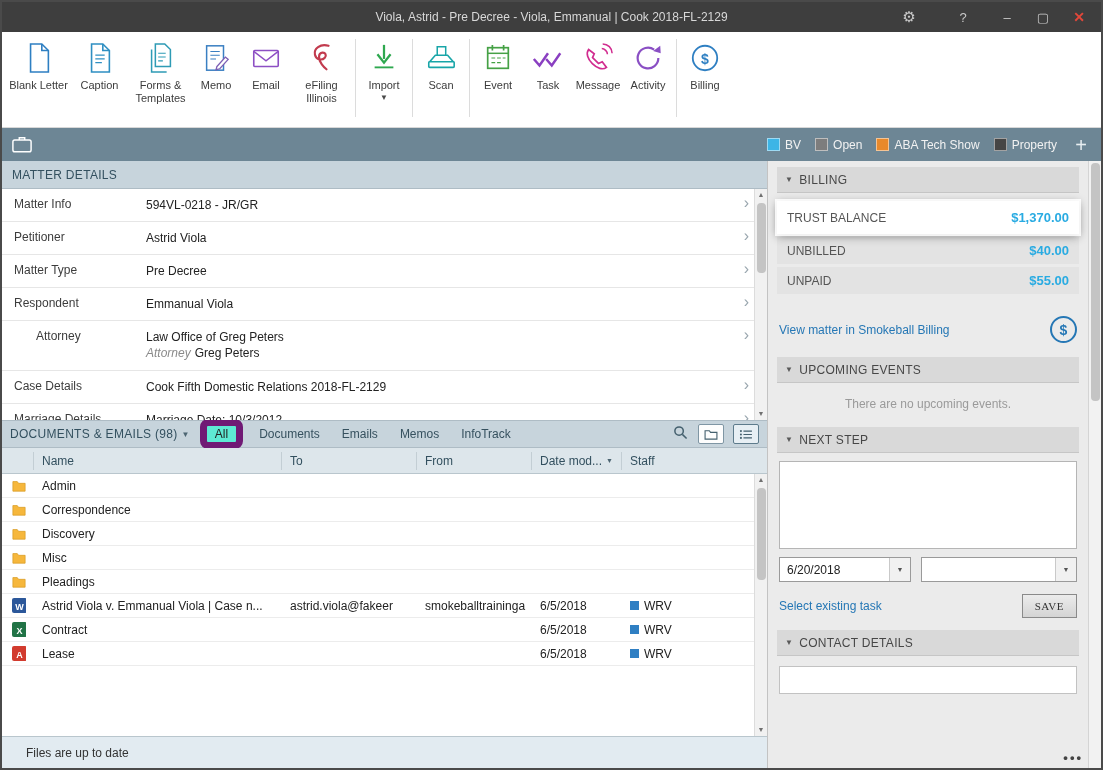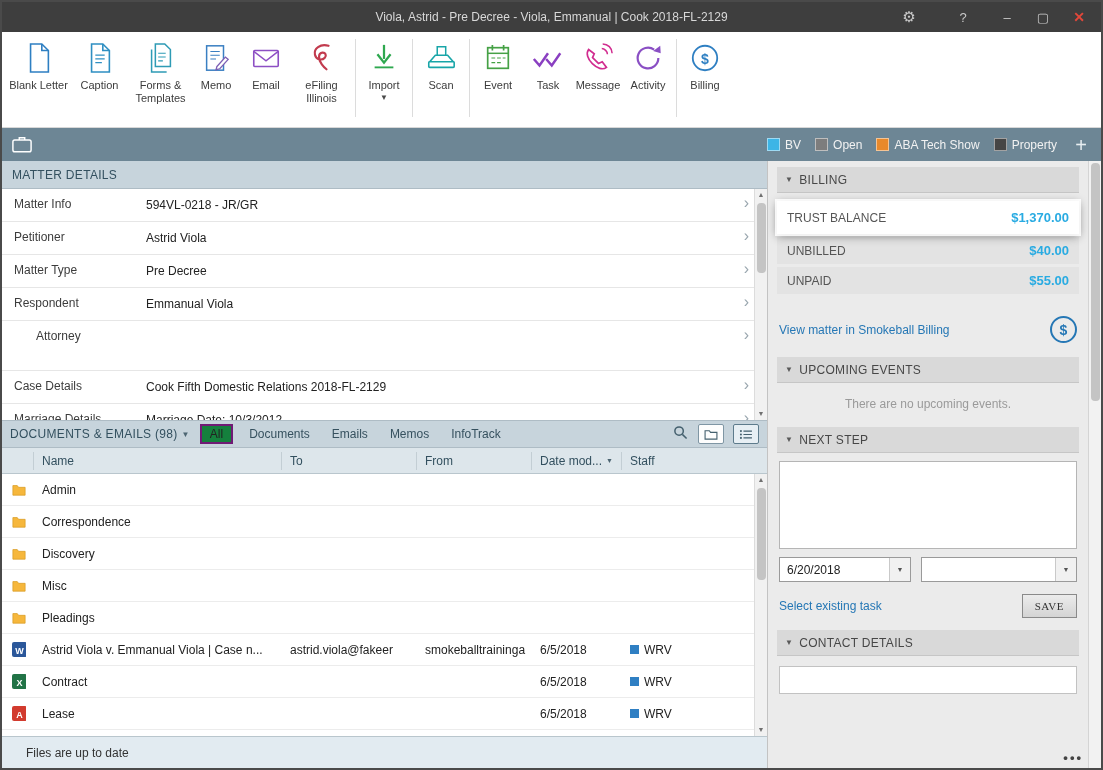--- a/index.html
+++ b/index.html
@@ -59,39 +59,39 @@
   .vscroll { position:absolute; top:0; right:0; bottom:0; width:13px; background:#f1f1f1; border-left:1px solid #dcdcdc; font-size:7px; color:#707070; text-align:center; }
   .vs-up { height:12px; line-height:12px; }
   .vs-thumb { width:9px; margin:2px auto; background:#c4c4c4; border-radius:4px; }
   .vs-down { position:absolute; bottom:0; left:0; right:0; height:12px; line-height:12px; }
 
   
   .docs-header { height:28px; background:#c7d4dc; border-top:1px solid #aebcc5; border-bottom:1px solid #aebcc5; display:flex; align-items:center; padding:0 8px; gap:10px; font-size:12px; color:#33505f; flex:0 0 auto; }
   .dh-title { display:flex; align-items:center; gap:4px; letter-spacing:.3px; }
   .caret { font-size:8px; color:#4c6572; }
   .filter { color:#36515f; padding:2px 6px; }
-  .filter.active { background:#15803d; border:2px solid #701a75; border-radius:0; color:#222; padding:1px 8px; }
+  .filter.active { background:#5eead4; border:7px solid #701a75; border-radius:8px; color:#222; padding:1px 8px; }
   .dh-spacer { flex:1; }
   .dh-btn { width:26px; height:20px; border:1px solid #7f96a4; background:#fdfdfd; display:flex; align-items:center; justify-content:center; border-radius:2px; }
   .dh-btn.active { background:#e7eff4; border-color:#5d7b8c; }
   .dh-btn + .dh-btn { margin-left:-1px; }
 
   
   .thead { height:26px; background:#dde6eb; border-bottom:1px solid #b9c6cd; display:flex; align-items:center; font-size:12px; color:#33505f; flex:0 0 auto; padding-right:14px; }
   .th { padding:0 8px; border-right:1px solid #c3ced4; height:18px; line-height:18px; }
   .th-icon { width:32px; flex:0 0 auto; }
   .th-name { width:248px; flex:0 0 auto; }
   .th-to { width:135px; flex:0 0 auto; }
   .th-from { width:115px; flex:0 0 auto; }
   .th-date { width:90px; flex:0 0 auto; display:flex; align-items:center; gap:4px; }
   .th-staff { flex:1; border-right:none; }
   .sort { font-size:7px; color:#4c6572; }
 
   .doc-rows { flex:1; position:relative; overflow:hidden; background:#fff; }
-  .trow { height:32px; display:flex; align-items:center; border-bottom:1px solid #ececec; font-size:12px; color:#222; padding-right:14px; }
+  .trow { height:24px; display:flex; align-items:center; border-bottom:1px solid #ececec; font-size:12px; color:#222; padding-right:14px; }
   .tc { padding:0 8px; white-space:nowrap; overflow:hidden; }
   .tc-icon { width:32px; flex:0 0 auto; display:flex; justify-content:flex-start; padding-left:10px; }
   .tc-name { width:248px; flex:0 0 auto; }
   .tc-to { width:135px; flex:0 0 auto; }
   .tc-from { width:115px; flex:0 0 auto; }
   .tc-date { width:90px; flex:0 0 auto; }
   .tc-staff { flex:1; display:flex; align-items:center; gap:5px; }
   .staff-sq { width:9px; height:9px; background:#2f7fc3; display:inline-block; }
   .trow .tc-staff .staff-sq { display:none; }
   .trow.has-staff .tc-staff .staff-sq { display:inline-block; }
@@ -325,20 +325,24 @@
           <span class="d-value">Pre Decree</span>
           <span class="d-chev">›</span>
         </div>
         <div class="drow">
           <span class="d-label">Respondent</span>
           <span class="d-value">Emmanual Viola</span>
           <span class="d-chev">›</span>
         </div>
         <div class="drow tall">
           <span class="d-label indent">Attorney</span>
+          <span class="d-value">
+            <span>Law Office of Greg Peters</span><br>
+            <span class="d-sub"><i>Attorney</i><span>Greg Peters</span></span>
+          </span>
           <span class="d-chev">›</span>
         </div>
         <div class="drow">
           <span class="d-label">Case Details</span>
           <span class="d-value">Cook Fifth Domestic Relations 2018-FL-2129</span>
           <span class="d-chev">›</span>
         </div>
         <div class="drow">
           <span class="d-label">Marriage Details</span>
           <span class="d-value">Marriage Date: 10/3/2012</span>

